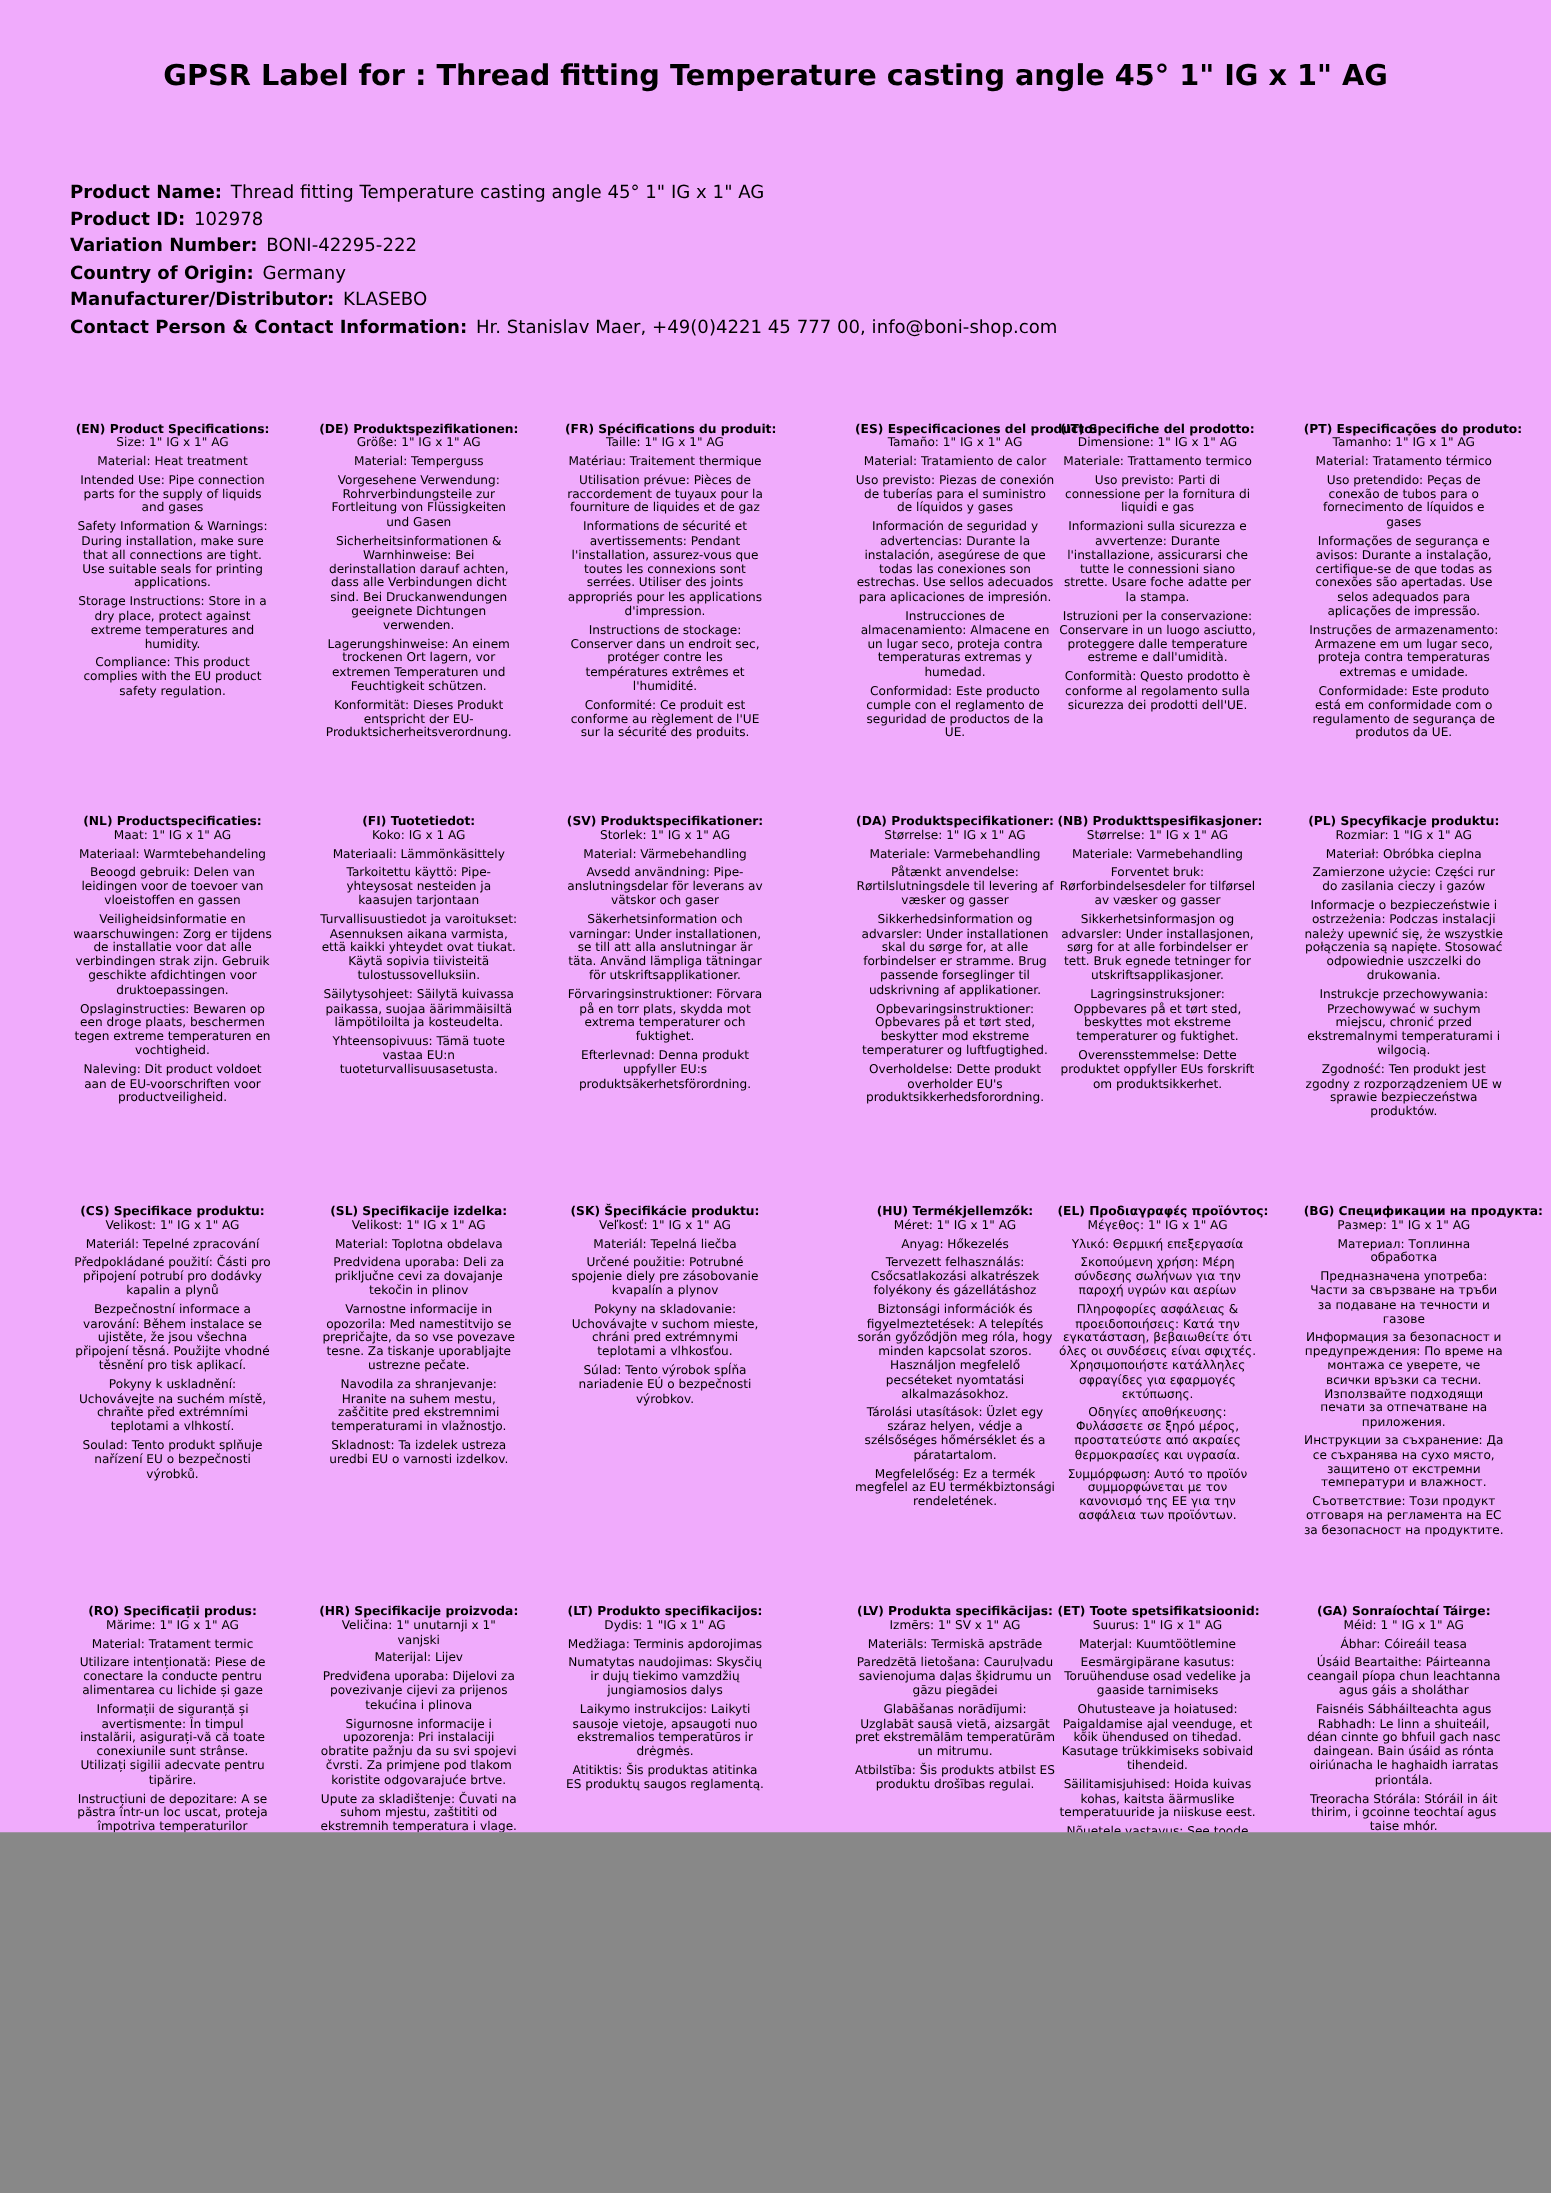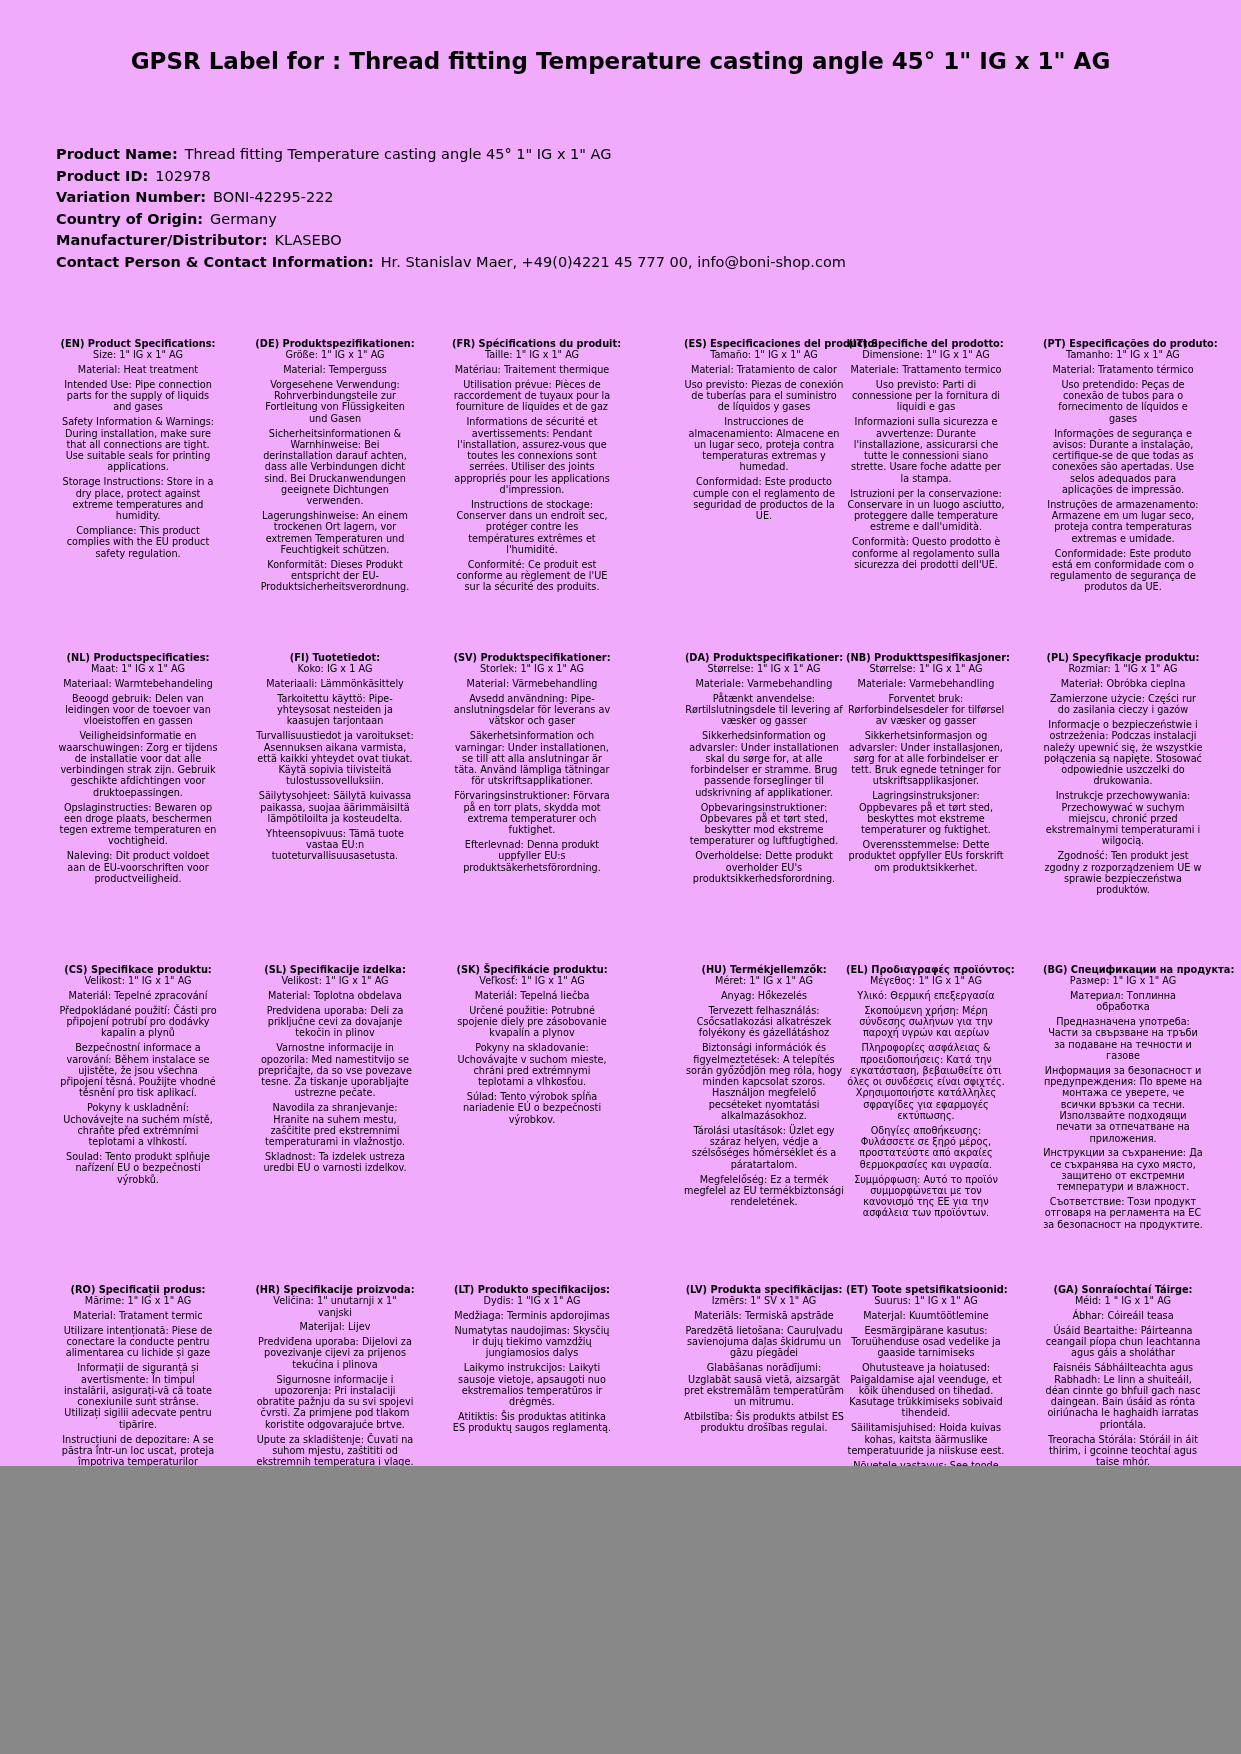--- a/index.html
+++ b/index.html
@@ -86,20 +86,21 @@
       <p>Utilisation prévue: Pièces de raccordement de tuyaux pour la fourniture de liquides et de gaz</p>
       <p>Informations de sécurité et avertissements: Pendant l'installation, assurez-vous que toutes les connexions sont serrées. Utiliser des joints appropriés pour les applications d'impression.</p>
       <p>Instructions de stockage: Conserver dans un endroit sec, protéger contre les températures extrêmes et l'humidité.</p>
       <p>Conformité: Ce produit est conforme au règlement de l'UE sur la sécurité des produits.</p>
     </div>
   <div class="spec-cell row-0 col-3">
       <div class="spec-header">(ES) Especificaciones del producto:</div>
       <p>Tamaño: 1" IG x 1" AG</p>
       <p>Material: Tratamiento de calor</p>
       <p>Uso previsto: Piezas de conexión de tuberías para el suministro de líquidos y gases</p>
+      <p>Información de seguridad y advertencias: Durante la instalación, asegúrese de que todas las conexiones son estrechas. Use sellos adecuados para aplicaciones de impresión.</p>
       <p>Instrucciones de almacenamiento: Almacene en un lugar seco, proteja contra temperaturas extremas y humedad.</p>
       <p>Conformidad: Este producto cumple con el reglamento de seguridad de productos de la UE.</p>
     </div>
   <div class="spec-cell row-0 col-4">
       <div class="spec-header">(IT) Specifiche del prodotto:</div>
       <p>Dimensione: 1" IG x 1" AG</p>
       <p>Materiale: Trattamento termico</p>
       <p>Uso previsto: Parti di connessione per la fornitura di liquidi e gas</p>
       <p>Informazioni sulla sicurezza e avvertenze: Durante l'installazione, assicurarsi che tutte le connessioni siano strette. Usare foche adatte per la stampa.</p>
       <p>Istruzioni per la conservazione: Conservare in un luogo asciutto, proteggere dalle temperature estreme e dall'umidità.</p>

